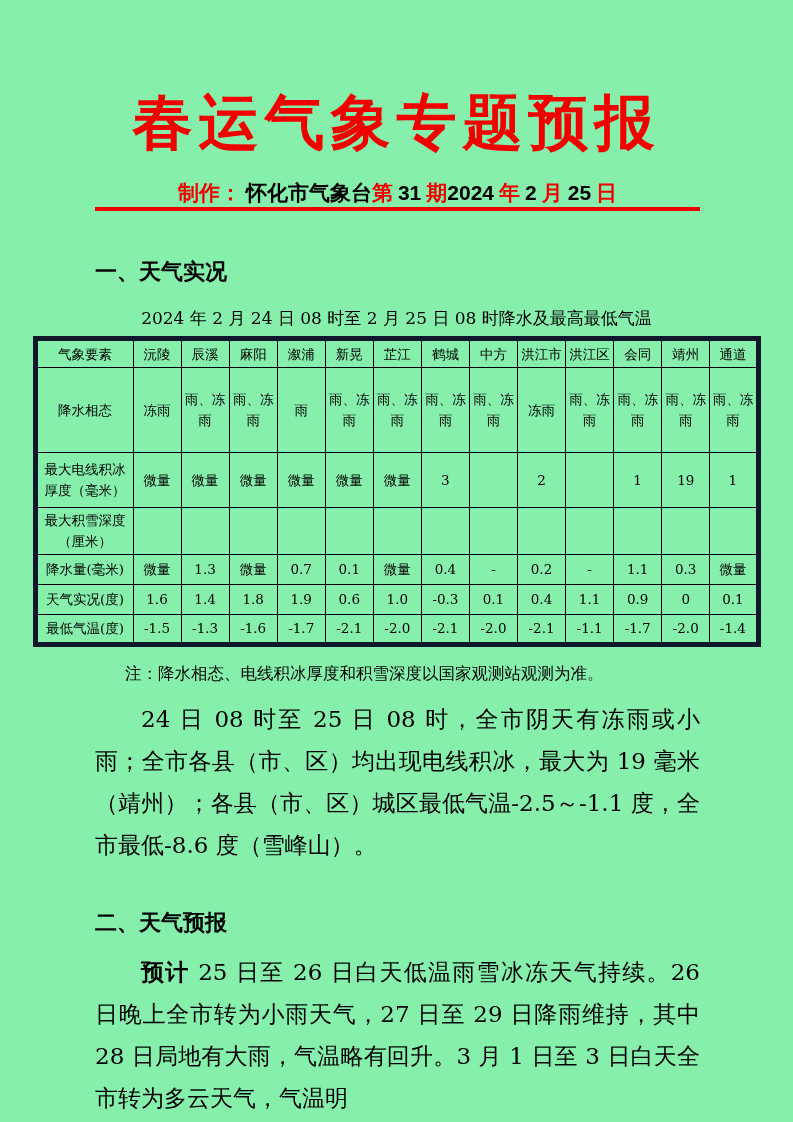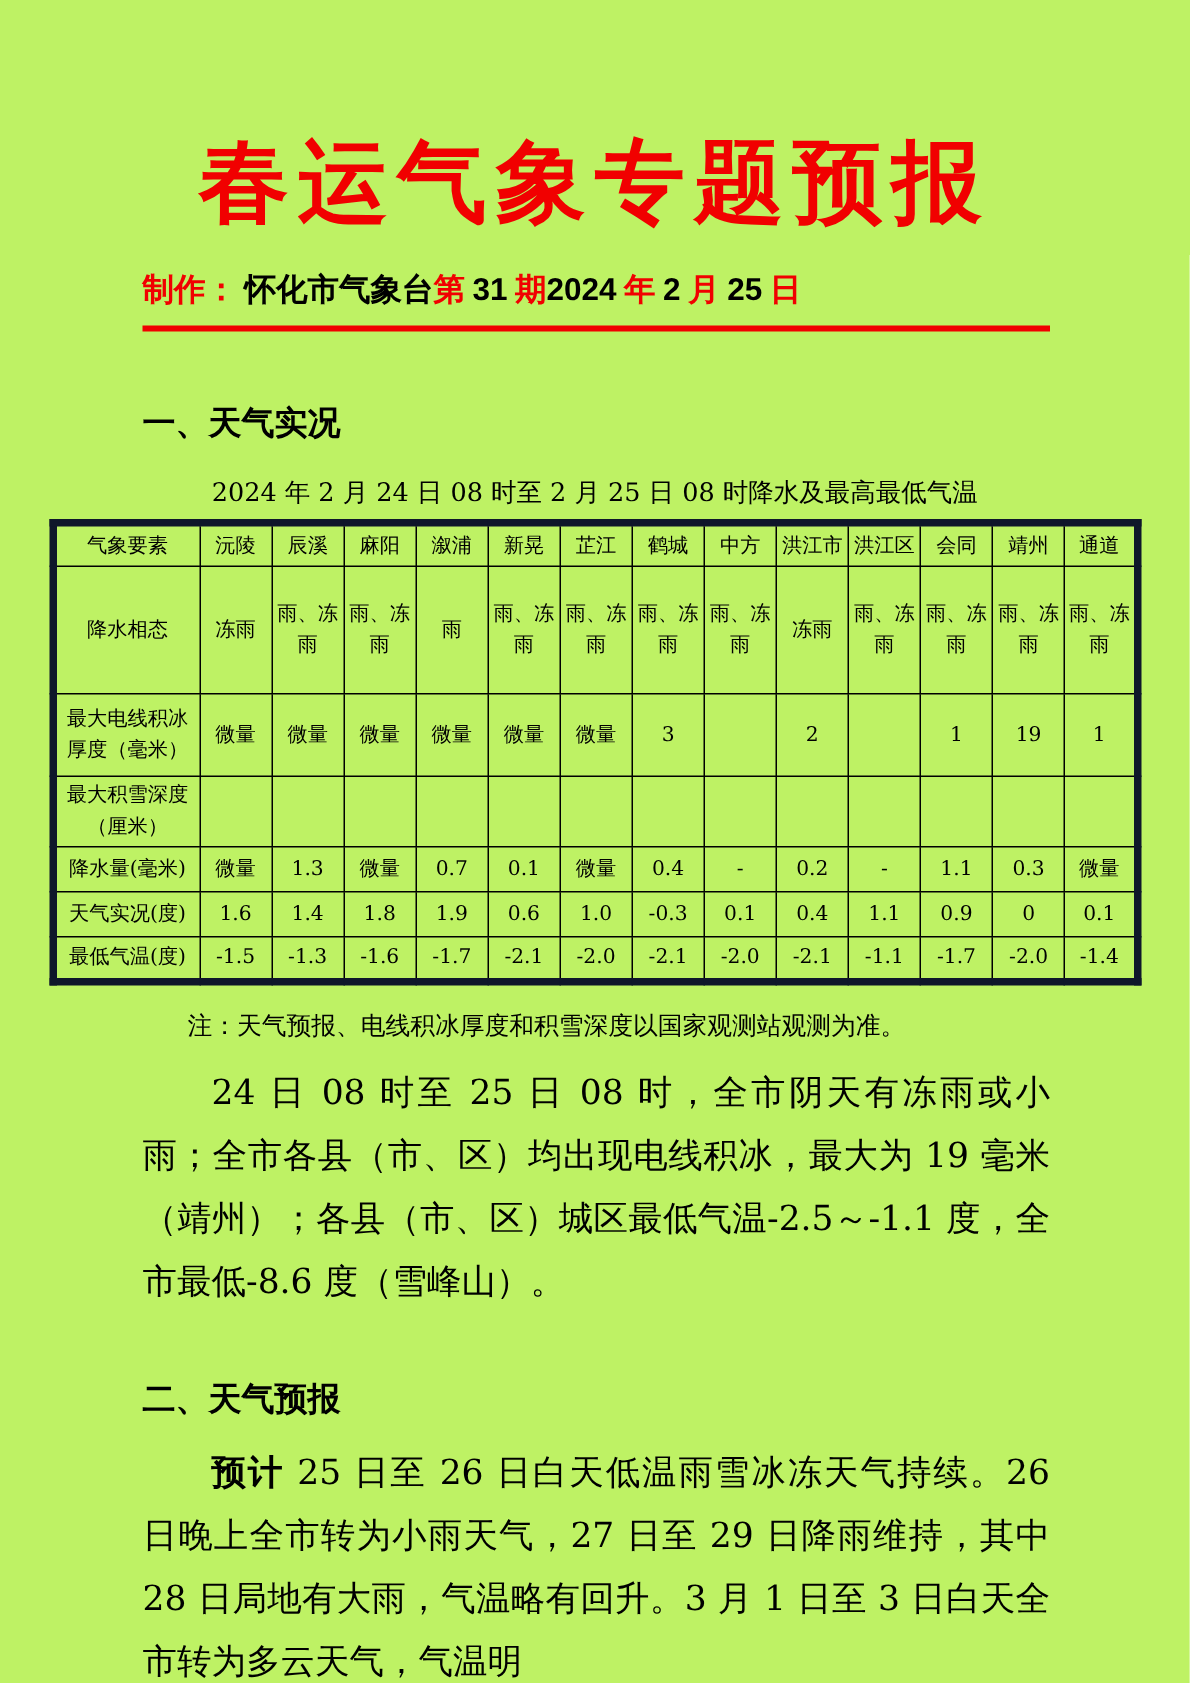--- a/index.html
+++ b/index.html
@@ -4,39 +4,38 @@
 <style>
   :root { --red: #f10000; --ink: #000000; }
   * { margin: 0; padding: 0; box-sizing: border-box; }
   html, body { background: #ffffff; }
   body {
     width: 793px; height: 1122px;
     font-family: "DejaVu Serif", "Liberation Serif", serif;
     color: var(--ink);
     position: relative; overflow: hidden;
   }
-  .page { width: 793px; height: 1122px; background: #bef264; }
+  .page { width: 793px; height: 1122px; background: #86efac; }
 
   .doc-title {
     padding-top: 88px;
     text-align: center;
     color: var(--red);
     font-family: "DejaVu Serif", serif;
     font-weight: bold;
     font-size: 60px;
     letter-spacing: 6px;
     line-height: 1.15;
     white-space: nowrap;
   }
 
   .masthead {
     margin: 22px 93px 0 95px;
-    padding-bottom: 10px;
     border-bottom: 4px solid var(--red);
-    display: flex; justify-content: flex-start; align-items: baseline;
+    display: flex; justify-content: center; align-items: baseline;
     font-family: "Liberation Sans", sans-serif;
     font-weight: bold;
     font-size: 21px;
   }
   .masthead .grp { display: inline-flex; gap: 5px; align-items: baseline; }
   .red { color: var(--red); }
 
   .sec-heading {
     margin: 46px 93px 0 95px;
     font-family: "Liberation Sans", sans-serif;
@@ -239,21 +238,21 @@
           <td>-2.0</td>
           <td>-2.1</td>
           <td>-1.1</td>
           <td>-1.7</td>
           <td>-2.0</td>
           <td>-1.4</td>
         </tr>
       </tbody>
   </table>
 
-  <div class="note">注：天气预报、电线积冰厚度和积雪深度以国家观测站观测为准。</div>
+  <div class="note">注：降水相态、电线积冰厚度和积雪深度以国家观测站观测为准。</div>
 
   <p class="body-para">24 日 08 时至 25 日 08 时，全市阴天有冻雨或小雨；全市各县（市、区）均出现电线积冰，最大为 19 毫米（靖州）；各县（市、区）城区最低气温-2.5～-1.1 度，全市最低-8.6 度（雪峰山）。</p>
 
   <h2 class="sec-heading second">二、天气预报</h2>
 
   <p class="body-para"><b>预计</b><span> 25 日至 26 日白天低温雨雪冰冻天气持续。26 日晚上全市转为小雨天气，27 日至 29 日降雨维持，其中 28 日局地有大雨，气温略有回升。3 月 1 日至 3 日白天全市转为多云天气，气温明</span></p>
 
 </div>
 
 </body></html>

